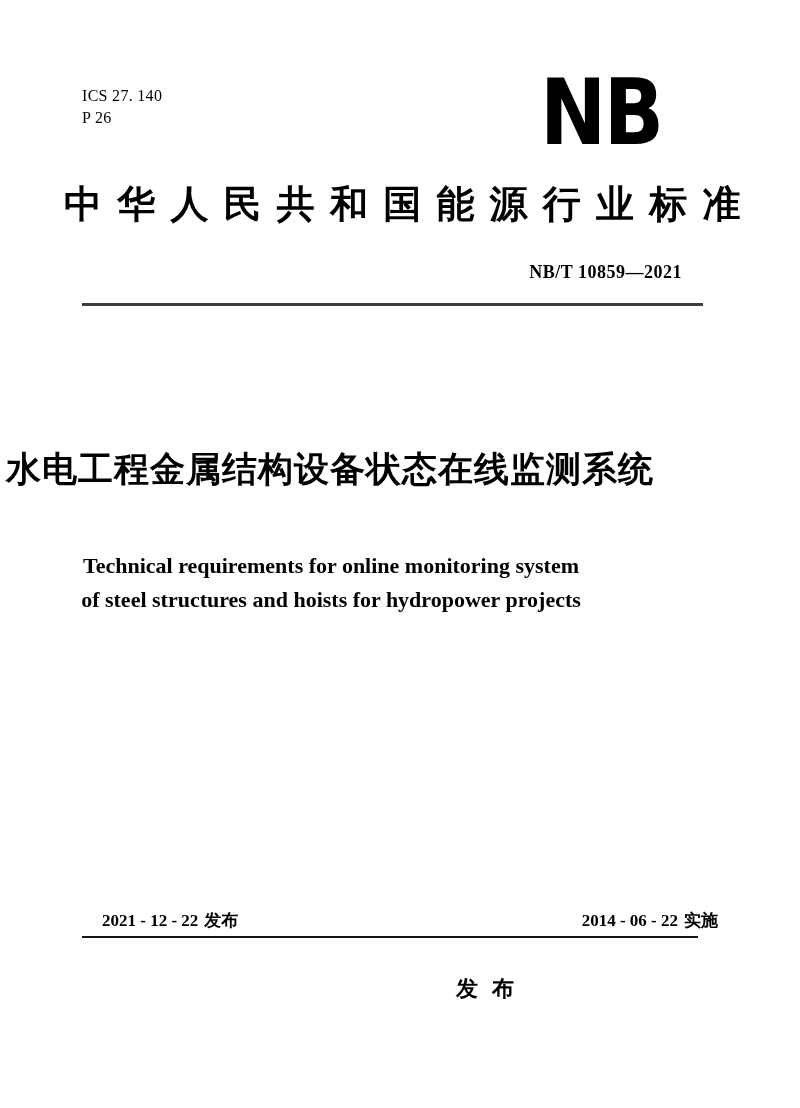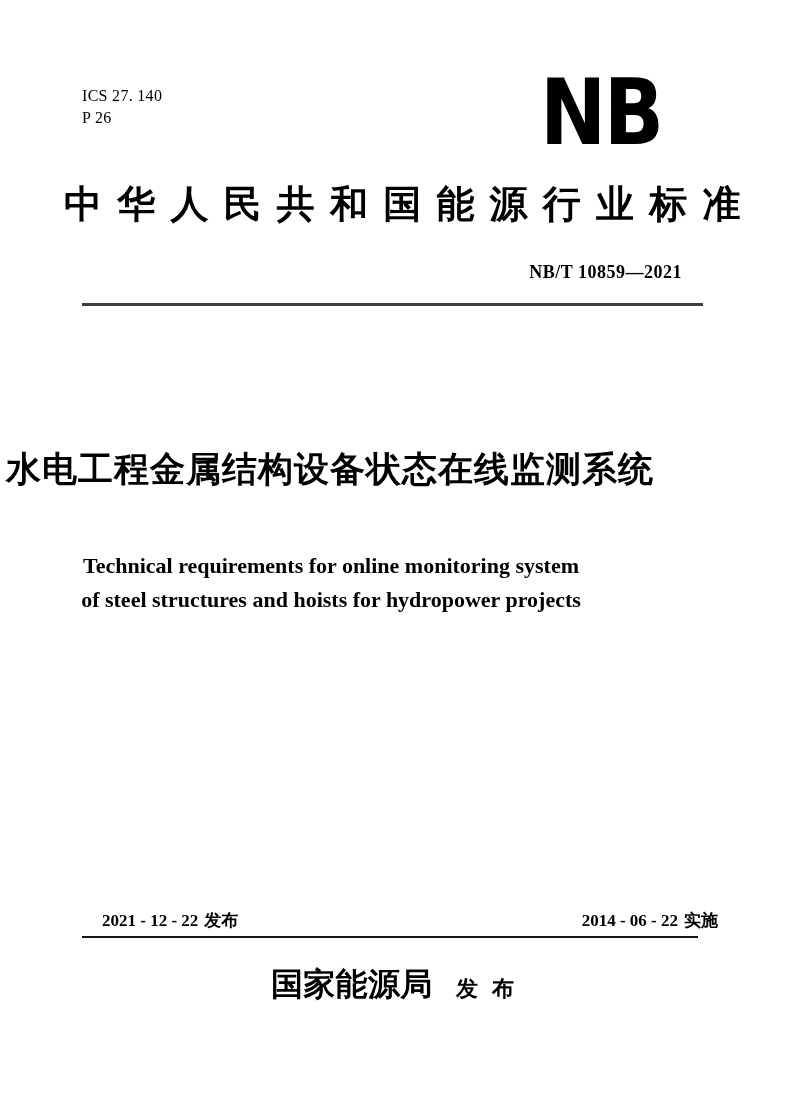--- a/index.html
+++ b/index.html
@@ -176,16 +176,15 @@
     <div>
       <span>2021 - 12 - 22</span><span class="date-label">发布</span>
     </div>
     <div>
       <span>2014 - 06 - 22</span><span class="date-label">实施</span>
     </div>
   </div>
 
   <div class="rule-bottom"></div>
 
-  <div class="publisher-name">国家能源局</div>
   <div class="publish-label">发布</div>
 
 </div>
 
 </body></html>

